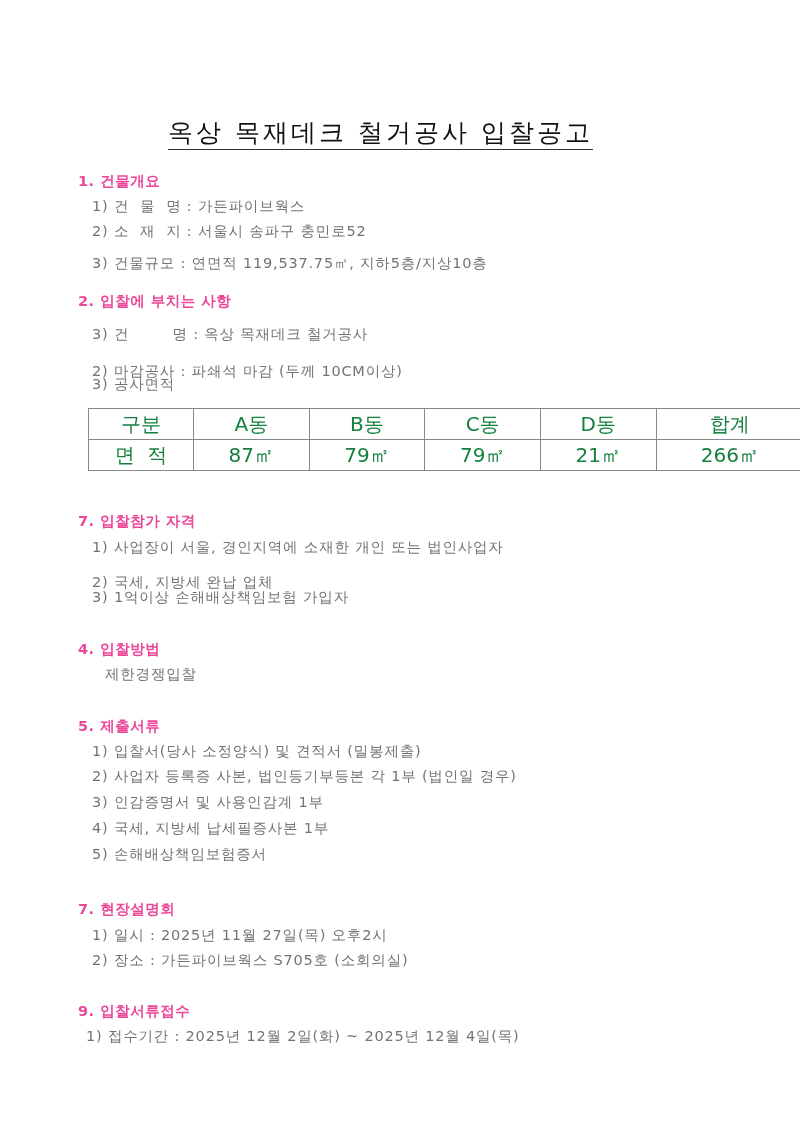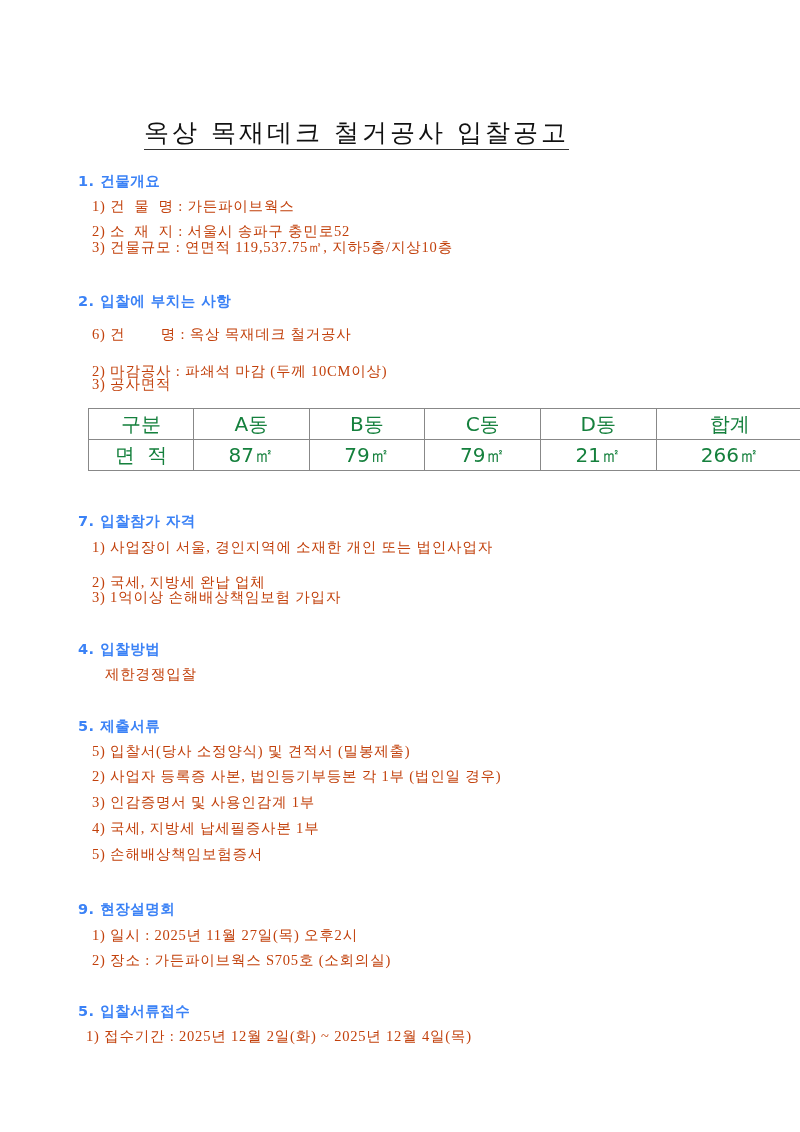--- a/index.html
+++ b/index.html
@@ -3,57 +3,56 @@
 <meta charset="utf-8">
 <style>
   html, body { margin: 0; padding: 0; background: #ffffff; }
   body {
     width: 800px; height: 1132px; position: relative; overflow: hidden;
     font-family: "DejaVu Sans", "Liberation Sans", sans-serif;
     color: #1a1a1a;
   }
   .title {
     position: absolute; top: 116px; left: 0; width: 713px; text-align: center;
-    font-size: 25px; letter-spacing: 3px; color: #111;
+    font-size: 25px; letter-spacing: 3px; color: #111; padding-left: 24px;
   }
   .title span {
     border-bottom: 1.5px solid #333; padding-bottom: 2px;
   }
   .section-title {
-    position: absolute; left: 78px; font-size: 14.5px; font-weight: bold; color: #3b82f6;
+    position: absolute; left: 78px; font-size: 14.5px; font-weight: bold; color: #ec4899;
     letter-spacing: 0.5px;
   }
   .item {
-    position: absolute; left: 92px; font-size: 14.5px; color: #c2410c; letter-spacing: 0.8px;
+    position: absolute; left: 92px; font-size: 14.5px; color: #737373; letter-spacing: 0.8px;
     white-space: pre;
-    font-family: Liberation Serif, serif;
   }
   .item.indent2 { left: 97px; margin-left: 8px; }
   .item.indent0 { left: 86px; text-align: right; }
   table.area {
     position: absolute; top: 408px; left: 88px; width: 716px;
     border-collapse: collapse; font-size: 20px; color: #15803d;
   }
   table.area td {
     border: 1px solid #888; height: 30px; text-align: center; padding: 0;
   }
   table.area td.c0 { width: 104px; }
 </style>
 </head>
 <body>
 
 <div class="title"><span>옥상 목재데크 철거공사 입찰공고</span></div>
 
 <div class="section-title" style="top:172px">1. 건물개요</div>
 <div class="item" style="top:197px">1) 건  물  명 : 가든파이브웍스</div>
 <div class="item" style="top:222px">2) 소  재  지 : 서울시 송파구 충민로52</div>
-<div class="item" style="top:238px">3) 건물규모 : 연면적 119,537.75㎡, 지하5층/지상10층</div>
+<div class="item" style="top:254px">3) 건물규모 : 연면적 119,537.75㎡, 지하5층/지상10층</div>
 
 <div class="section-title" style="top:292px">2. 입찰에 부치는 사항</div>
-<div class="item" style="top:325px">6) 건        명 : 옥상 목재데크 철거공사</div>
+<div class="item" style="top:325px">3) 건        명 : 옥상 목재데크 철거공사</div>
 <div class="item" style="top:362px">2) 마감공사 : 파쇄석 마감 (두께 10CM이상)</div>
 <div class="item" style="top:375px">3) 공사면적</div>
 
 <table class="area">
   <tbody>
       <tr>
     <td class="c0">구분</td>
     <td>A동</td>
     <td>B동</td>
     <td>C동</td>
@@ -73,24 +72,24 @@
 
 <div class="section-title" style="top:512px">7. 입찰참가 자격</div>
 <div class="item" style="top:538px">1) 사업장이 서울, 경인지역에 소재한 개인 또는 법인사업자</div>
 <div class="item" style="top:573px">2) 국세, 지방세 완납 업체</div>
 <div class="item" style="top:588px">3) 1억이상 손해배상책임보험 가입자</div>
 
 <div class="section-title" style="top:640px">4. 입찰방법</div>
 <div class="item indent2" style="top:665px">제한경쟁입찰</div>
 
 <div class="section-title" style="top:717px">5. 제출서류</div>
-<div class="item" style="top:742px">5) 입찰서(당사 소정양식) 및 견적서 (밀봉제출)</div>
+<div class="item" style="top:742px">1) 입찰서(당사 소정양식) 및 견적서 (밀봉제출)</div>
 <div class="item" style="top:767px">2) 사업자 등록증 사본, 법인등기부등본 각 1부 (법인일 경우)</div>
 <div class="item" style="top:793px">3) 인감증명서 및 사용인감계 1부</div>
 <div class="item" style="top:819px">4) 국세, 지방세 납세필증사본 1부</div>
 <div class="item" style="top:845px">5) 손해배상책임보험증서</div>
 
-<div class="section-title" style="top:900px">9. 현장설명회</div>
+<div class="section-title" style="top:900px">7. 현장설명회</div>
 <div class="item" style="top:926px">1) 일시 : 2025년 11월 27일(목) 오후2시</div>
 <div class="item" style="top:951px">2) 장소 : 가든파이브웍스 S705호 (소회의실)</div>
 
-<div class="section-title" style="top:1002px">5. 입찰서류접수</div>
+<div class="section-title" style="top:1002px">9. 입찰서류접수</div>
 <div class="item indent0" style="top:1027px">1) 접수기간 : 2025년 12월 2일(화) ~ 2025년 12월 4일(목)</div>
 
 </body></html>

